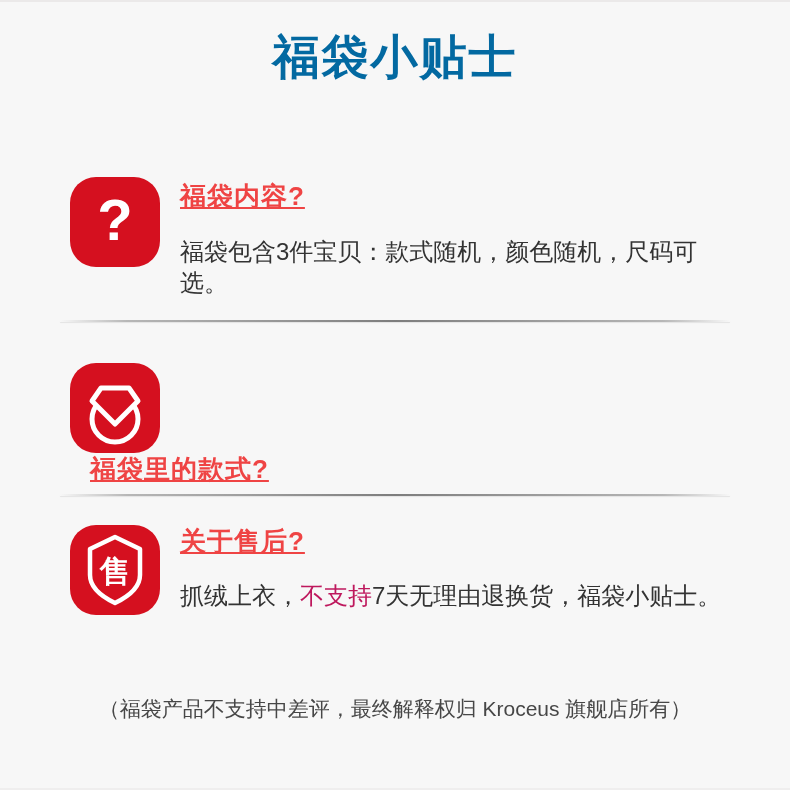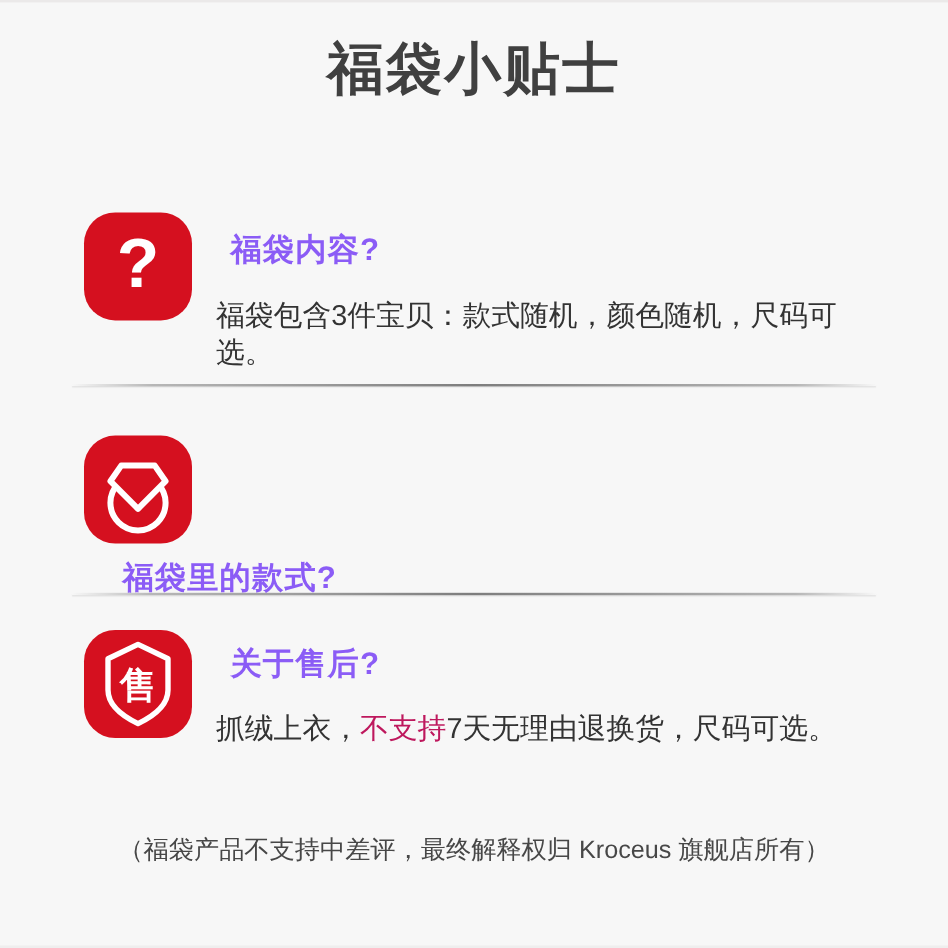--- a/index.html
+++ b/index.html
@@ -22,21 +22,21 @@
 
   .title {
     position: absolute;
     top: 30px; left: 0; width: 100%;
     margin: 0;
     text-align: center;
     font-size: 47px;
     line-height: 54px;
     font-weight: 900;
     letter-spacing: 2px;
-    color: #404040;
+    color: #0369a1;
   }
 
   .row {
     position: absolute;
     left: 70px;
     display: flex;
     align-items: flex-start;
   }
   .row-1 { top: 177px; }
   .row-2 { top: 363px; flex-direction: column; }
@@ -59,26 +59,27 @@
     line-height: 90px;
     transform: translateY(-2px);
   }
 
   .text-col { margin-left: 20px; width: 556px; }
   .row-1 .text-col { padding-top: 5px; }
   .row-2 .text-col { padding-top: 2px; }
   .row-3 .text-col { padding-top: 2px; }
 
   .sec-heading {
-    margin: 12px;
+    margin: 0;
     font-size: 26px;
     line-height: 28px;
     font-weight: 800;
-    color: #8b5cf6;
+    color: #ef4444;
     letter-spacing: 1px;
+    text-decoration: underline;
   }
   .sec-body {
     margin: 0;
     font-size: 24px;
     line-height: 31px;
     color: #333333;
   }
   .row-1 .sec-body { margin-top: 26px; }
   .row-2 .sec-body { margin-top: 6px; }
   .row-3 .sec-body { margin-top: 25px; }
@@ -145,21 +146,21 @@
 
   <section class="row row-3">
     <div class="icon-box">
       <svg viewBox="0 0 90 90" aria-hidden="true">
         <path d="M45 12 L70 24 L70 50 Q70 66 45 78 Q20 66 20 50 L20 24 Z" fill="none" stroke="#ffffff" stroke-width="4.5" stroke-linejoin="round"></path>
         <text x="45" y="57" text-anchor="middle" font-size="31" font-weight="bold" fill="#ffffff" font-family="Liberation Sans, DejaVu Sans, sans-serif">售</text>
       </svg>
     </div>
     <div class="text-col">
       <h2 class="sec-heading">关于售后?</h2>
-      <p class="sec-body"><span>抓绒上衣，</span><span class="hl">不支持</span><span>7天无理由退换货，尺码可选。</span></p>
+      <p class="sec-body"><span>抓绒上衣，</span><span class="hl">不支持</span><span>7天无理由退换货，福袋小贴士。</span></p>
     </div>
   </section>
 
   <p class="footer-note">（福袋产品不支持中差评，最终解释权归 Kroceus 旗舰店所有）</p>
 
   <div class="edge-hairline edge-bottom"></div>
 
 </div>
 
 </body></html>

